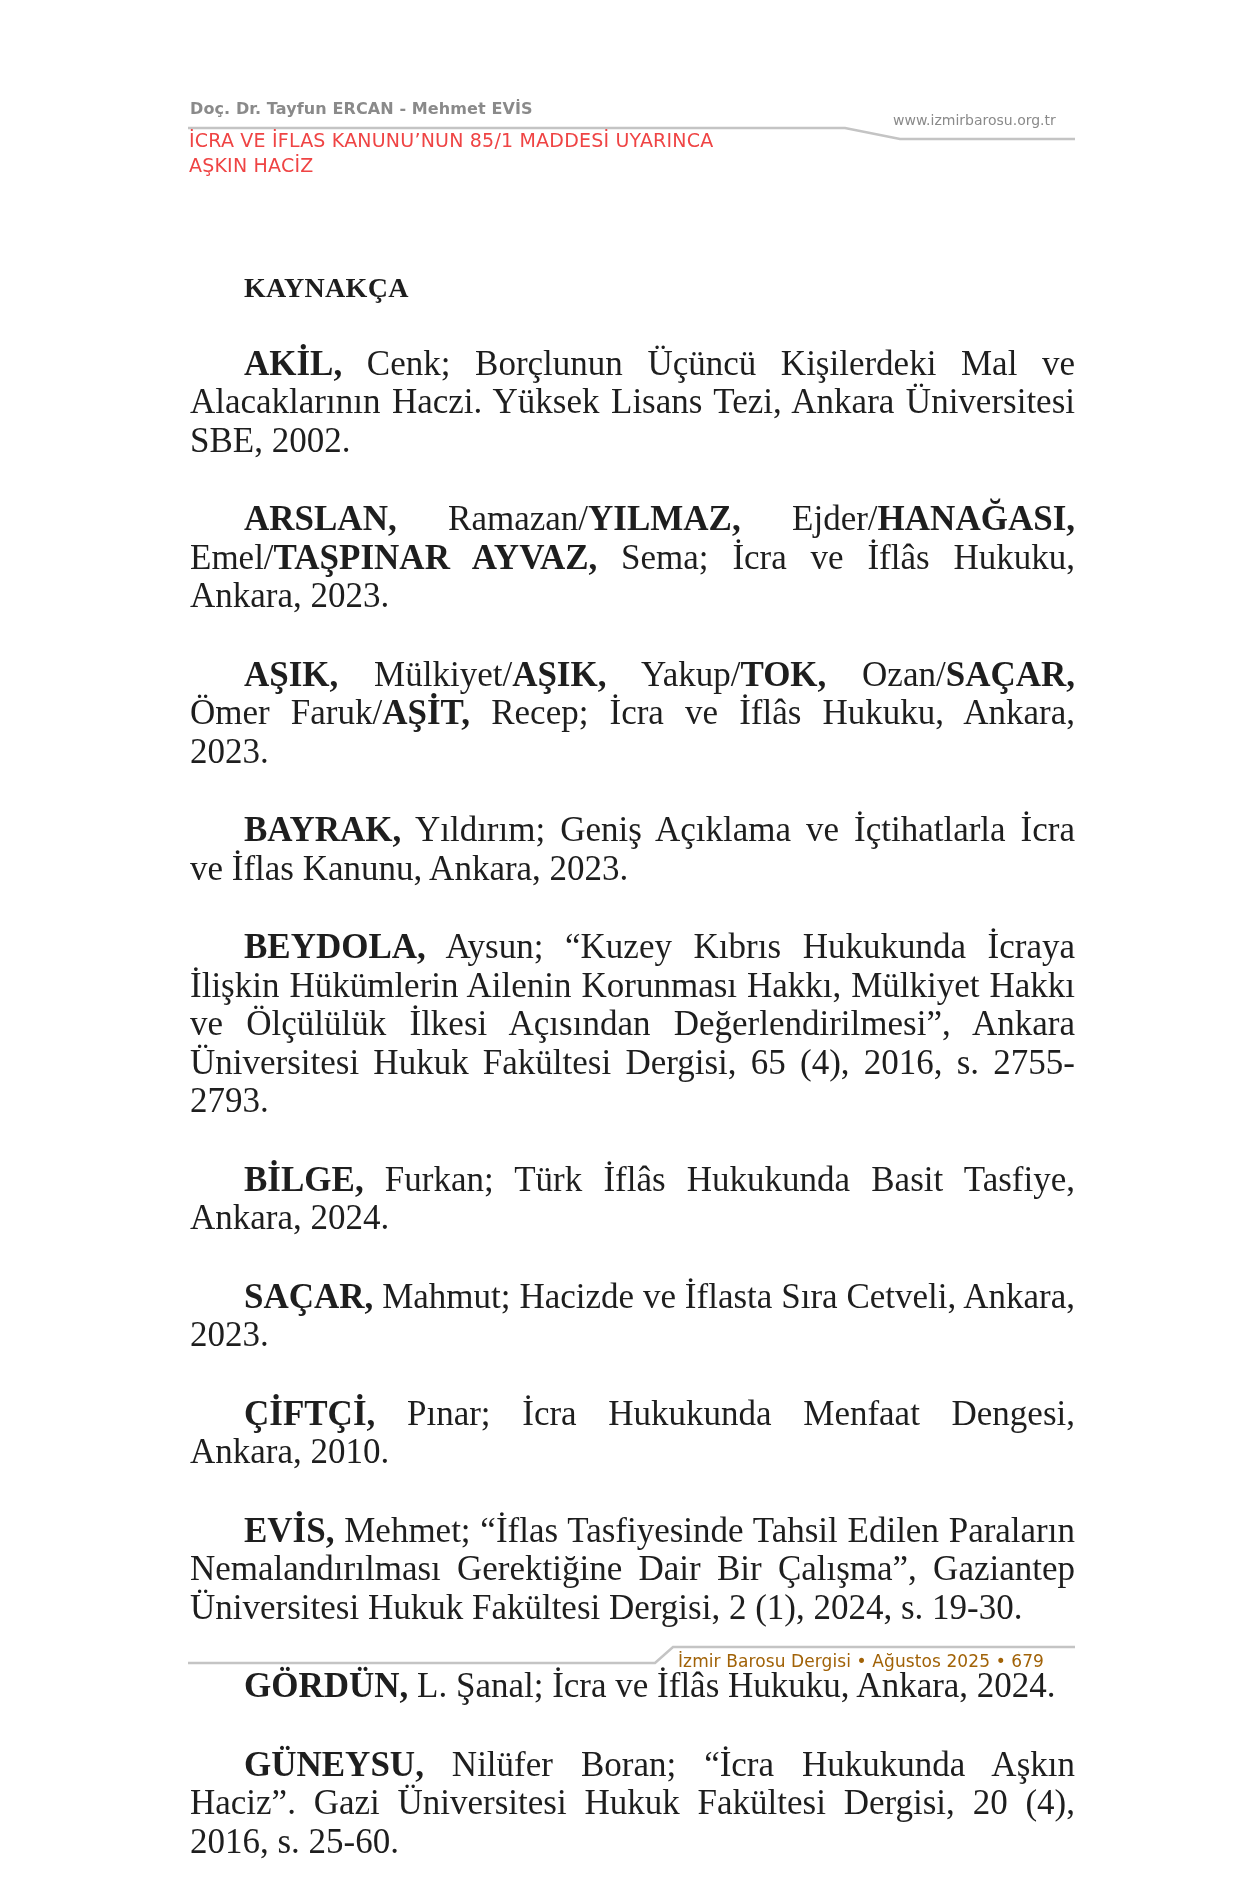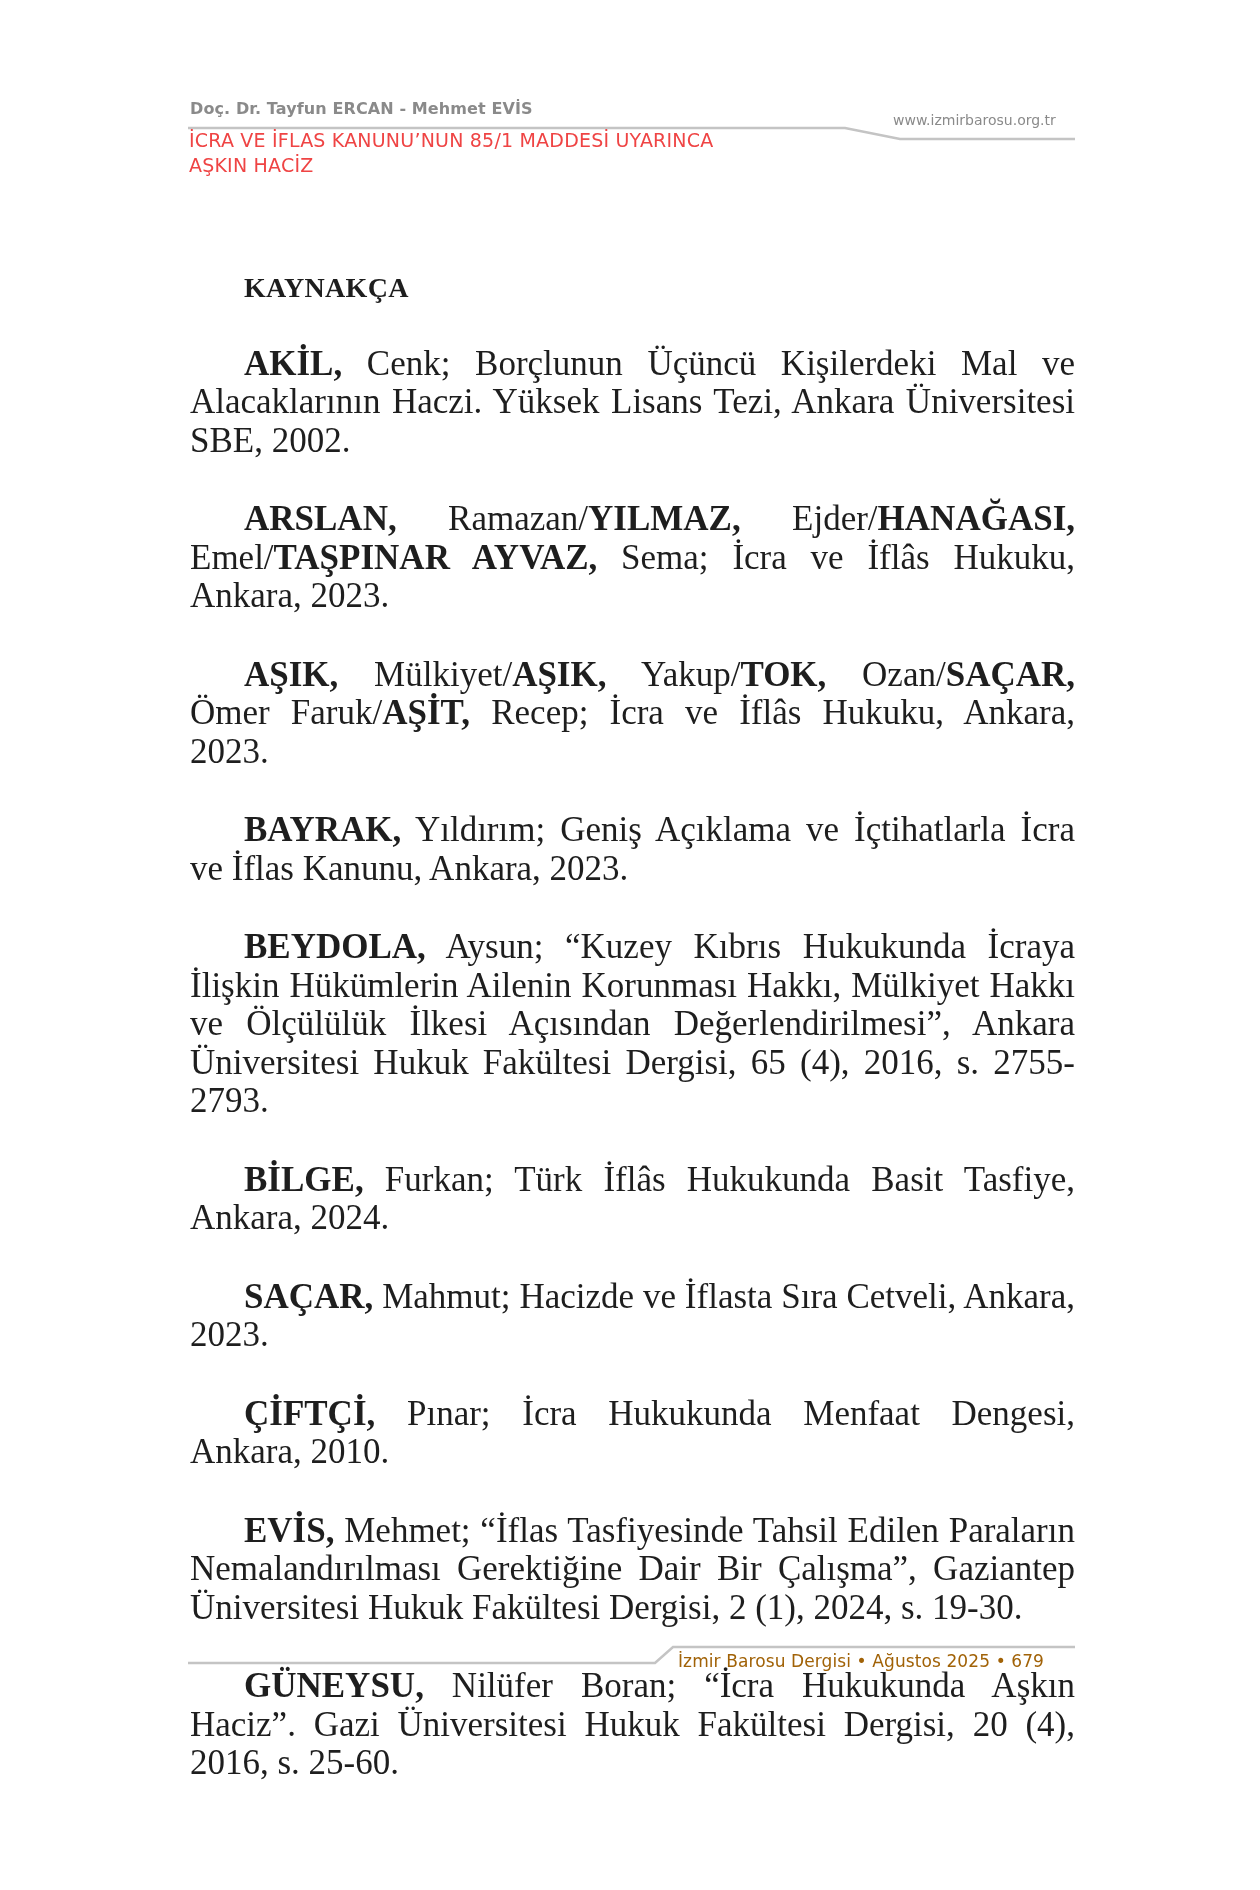--- a/index.html
+++ b/index.html
@@ -64,20 +64,21 @@
     <div id="refs">
         <p class="ref"><b>AKİL,</b><span> Cenk; Borçlunun Üçüncü Kişilerdeki Mal ve Alacaklarının Haczi. Yüksek Lisans Tezi, Ankara Üniversitesi SBE, 2002.</span></p>
         <p class="ref"><b>ARSLAN,</b><span> Ramazan/</span><b>YILMAZ,</b><span> Ejder/</span><b>HANAĞASI,</b><span> Emel/</span><b>TAŞPINAR AYVAZ,</b><span> Sema; İcra ve İflâs Hukuku, Ankara, 2023.</span></p>
         <p class="ref"><b>AŞIK,</b><span> Mülkiyet/</span><b>AŞIK,</b><span> Yakup/</span><b>TOK,</b><span> Ozan/</span><b>SAÇAR,</b><span> Ömer Faruk/</span><b>AŞİT,</b><span> Recep; İcra ve İflâs Hukuku, Ankara, 2023.</span></p>
         <p class="ref"><b>BAYRAK,</b><span> Yıldırım; Geniş Açıklama ve İçtihatlarla İcra ve İflas Kanunu, Ankara, 2023.</span></p>
         <p class="ref"><b>BEYDOLA,</b><span> Aysun; “Kuzey Kıbrıs Hukukunda İcraya İlişkin Hükümlerin Ailenin Korunması Hakkı, Mülkiyet Hakkı ve Ölçülülük İlkesi Açısından Değerlendirilmesi”, Ankara Üniversitesi Hukuk Fakültesi Dergisi, 65 (4), 2016, s. 2755-2793.</span></p>
         <p class="ref"><b>BİLGE,</b><span> Furkan; Türk İflâs Hukukunda Basit Tasfiye, Ankara, 2024.</span></p>
         <p class="ref"><b>SAÇAR,</b><span> Mahmut; Hacizde ve İflasta Sıra Cetveli, Ankara, 2023.</span></p>
         <p class="ref"><b>ÇİFTÇİ,</b><span> Pınar; İcra Hukukunda Menfaat Dengesi, Ankara, 2010.</span></p>
         <p class="ref"><b>EVİS,</b><span> Mehmet; “İflas Tasfiyesinde Tahsil Edilen Paraların Nemalandırılması Gerektiğine Dair Bir Çalışma”, Gaziantep Üniversitesi Hukuk Fakültesi Dergisi, 2 (1), 2024, s. 19-30.</span></p>
+        <p class="ref"><b>GÖRDÜN,</b><span> L. Şanal; İcra ve İflâs Hukuku, Ankara, 2024.</span></p>
         <p class="ref"><b>GÜNEYSU,</b><span> Nilüfer Boran; “İcra Hukukunda Aşkın Haciz”. Gazi Üniversitesi Hukuk Fakültesi Dergisi, 20 (4), 2016, s. 25-60.</span></p>
       </div>
   </div>
 
   <div class="ftr">
     <span>İzmir Barosu Dergisi</span>
     <span>•</span>
     <span>Ağustos 2025</span>
     <span>•</span>
     <span>679</span>

